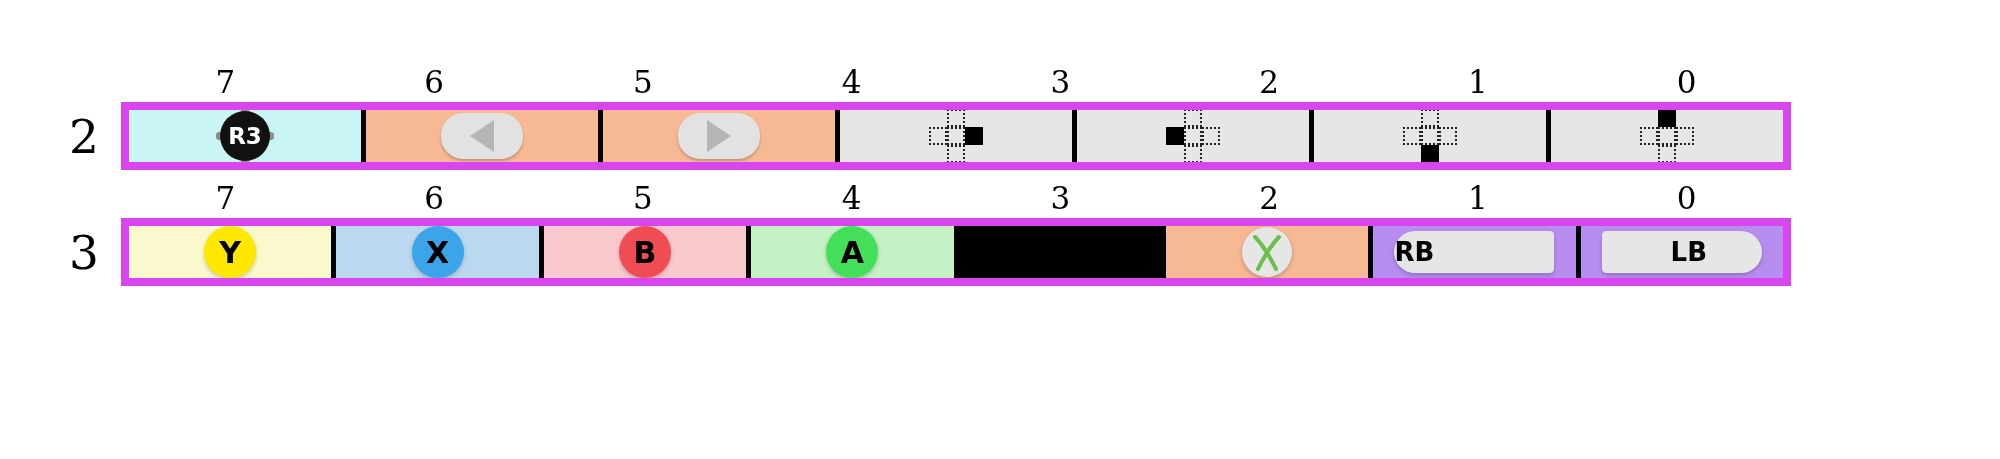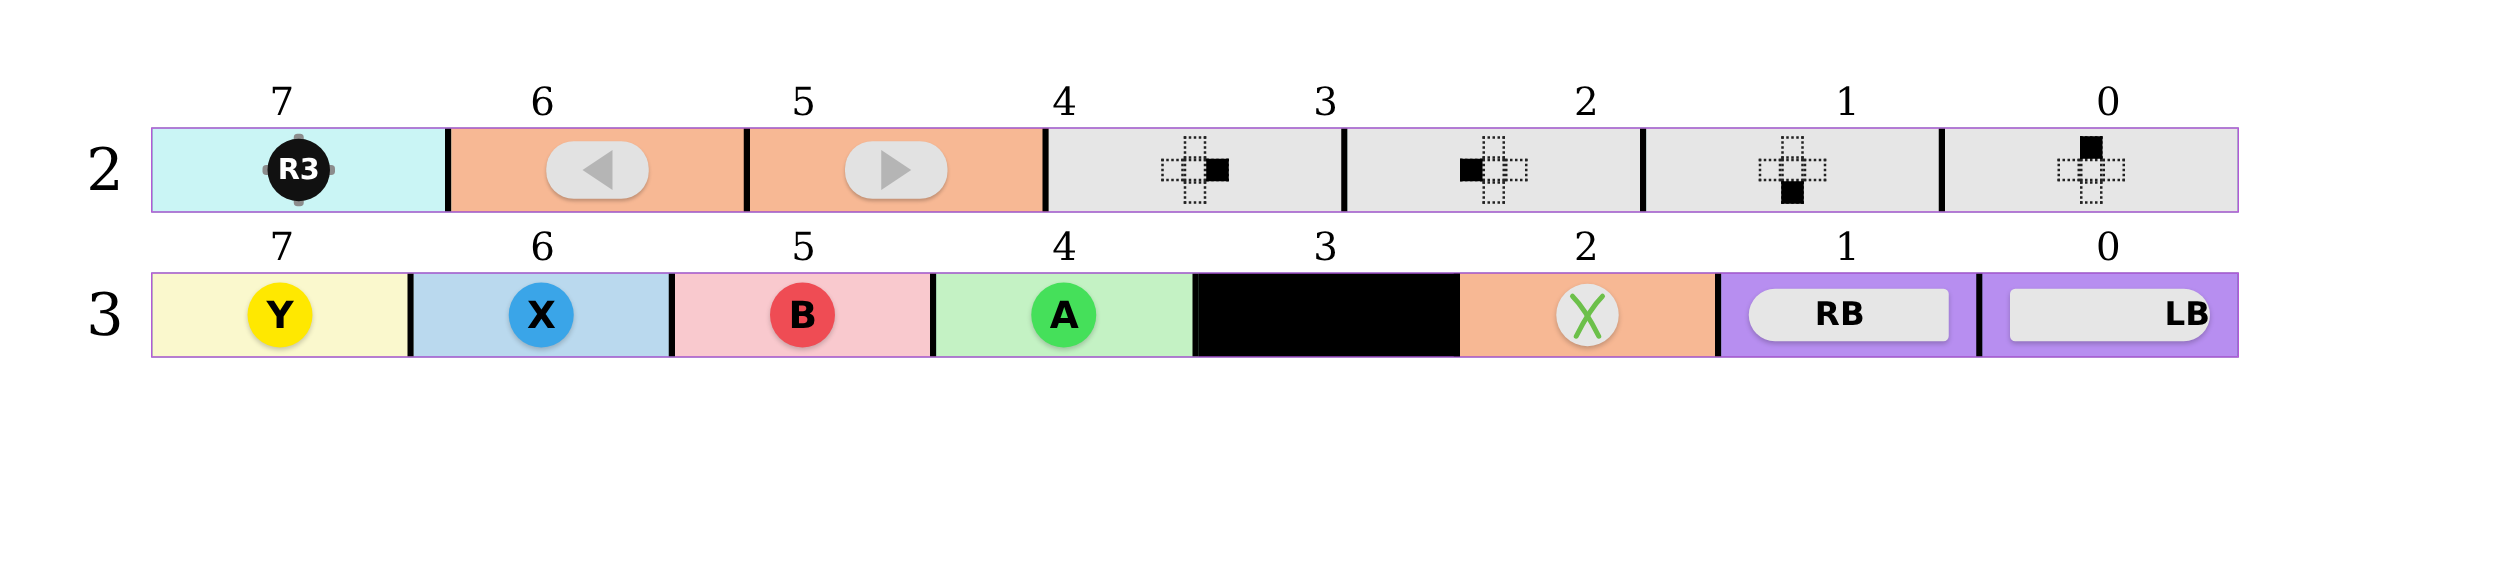--- a/index.html
+++ b/index.html
@@ -71,23 +71,23 @@
     font-family: "DejaVu Serif", "Liberation Serif", serif;
   }
 
   .cells {
     position: absolute;
     left: 121px;
     top: 0;
     width: 1670px;
     height: 68px;
     display: flex;
-    border: 1px solid #d946ef;
-    box-sizing: border-box;
-    background: #0f766e;
+    border: 8px solid #d946ef;
+    box-sizing: border-box;
+    background: #22c55e;
   }
   .cell {
     flex: 1 1 0;
     position: relative;
     border-right: 5px solid #000000;
     box-sizing: border-box;
     display: flex;
     align-items: center;
     justify-content: center;
     overflow: hidden;
@@ -222,27 +222,27 @@
     display: flex;
     align-items: center;
     box-shadow: 0 2px 4px rgba(0,0,0,0.22);
     font-size: 26px;
     font-weight: 700;
     color: #000000;
     font-family: "DejaVu Sans", "Liberation Sans", sans-serif;
   }
   .bumper.rb {
     border-radius: 40px 8px 8px 40px;
-    justify-content: center;
+    justify-content: flex-start;
     padding-right: 14px;
     box-sizing: border-box;
   }
   .bumper.lb {
     border-radius: 8px 40px 40px 8px;
-    justify-content: flex-end;
+    justify-content: center;
     padding-left: 14px;
     box-sizing: border-box;
   }
 
   .empty-cell { width: 100%; height: 100%; }
 </style>
 </head>
 <body>
 
 <div id="stage">

